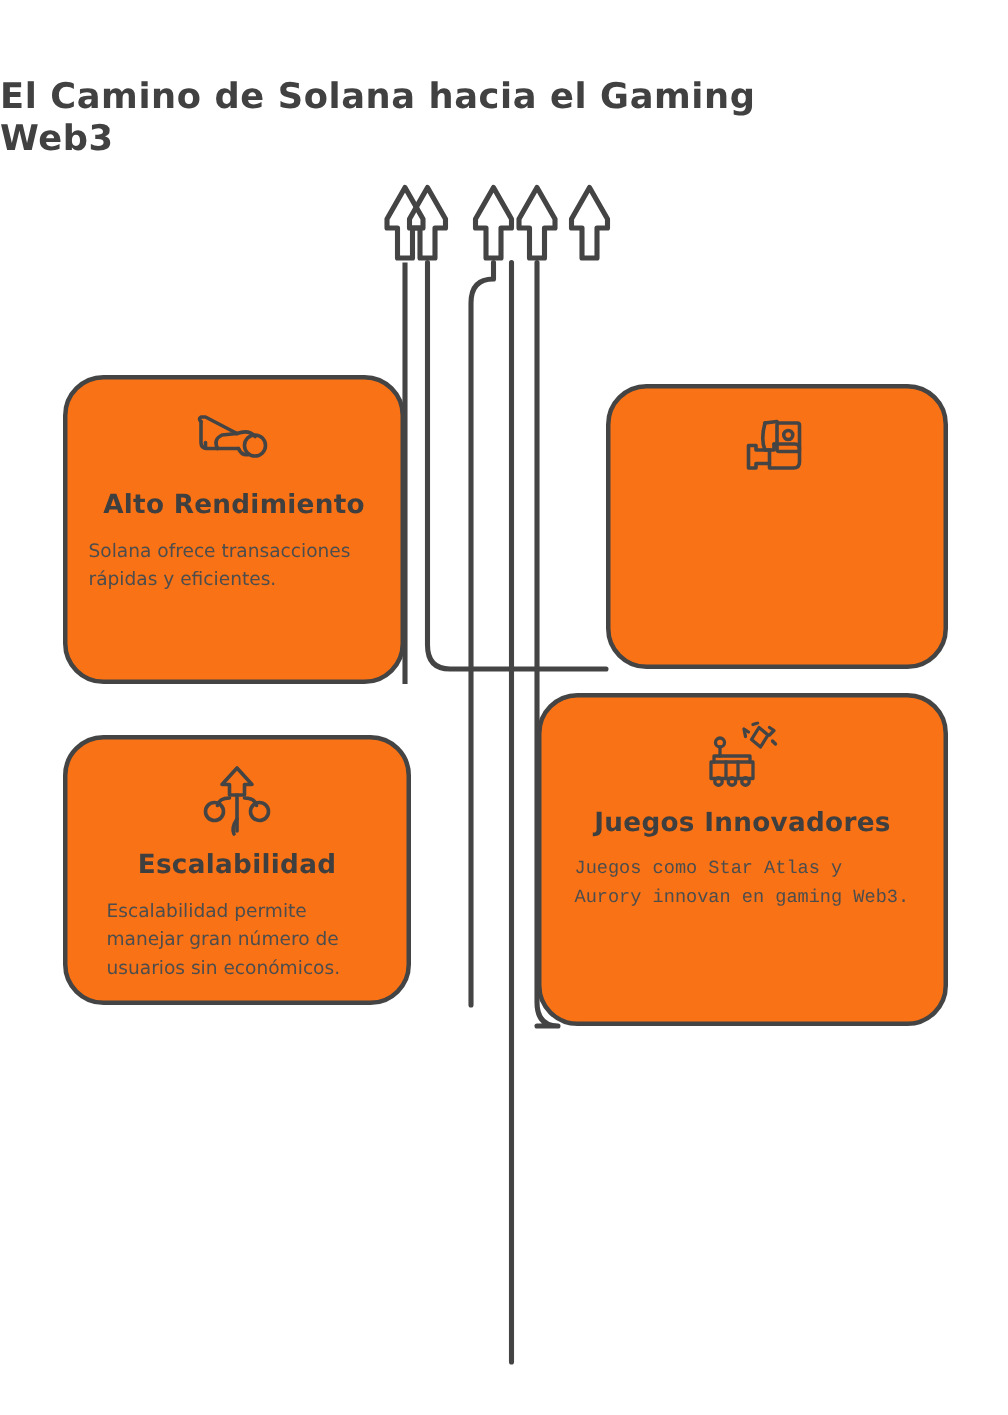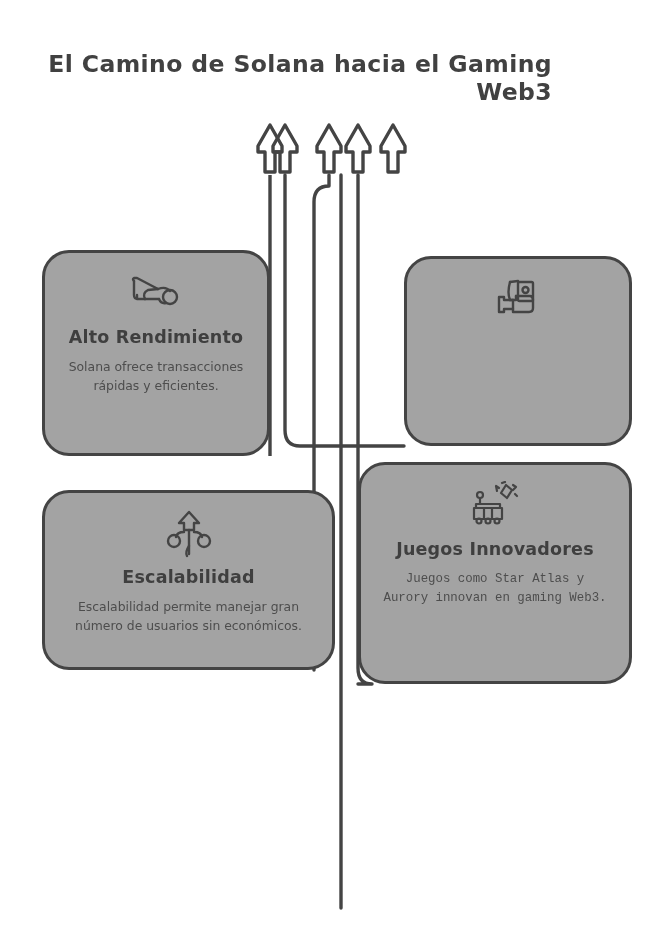--- a/index.html
+++ b/index.html
@@ -18,39 +18,39 @@
     position: relative;
     width: 672px;
     height: 943px;
     background: #ffffff;
   }
   #title {
     position: absolute;
     left: 0;
     top: 50px;
     width: 552px;
-    text-align: right;
+    text-align: left;
     font-family: "DejaVu Sans", sans-serif;
     font-size: 23.5px;
     font-weight: bold;
     color: #414141;
     letter-spacing: 0.4px;
   }
   .flow-svg {
     position: absolute;
     left: 0;
     top: 0;
     width: 672px;
     height: 943px;
     pointer-events: none;
   }
   .card {
     position: absolute;
     box-sizing: border-box;
-    background: #a3a3a3;
+    background: #f97316;
     border: 3.4px solid #444444;
     border-radius: 27px;
     display: flex;
     flex-direction: column;
     align-items: center;
     z-index: 3;
   }
   .card-icon {
     margin-top: 14px;
     height: 52px;
@@ -65,29 +65,29 @@
     color: #3f3f3f;
     text-align: center;
     line-height: 1.42;
     margin-top: 6px;
     letter-spacing: 0.2px;
   }
   .card-desc {
     font-family: "DejaVu Sans", sans-serif;
     font-size: 12.4px;
     color: #4d4d4d;
-    text-align: center;
+    text-align: left;
     line-height: 1.52;
     margin-top: 8px;
     padding: 0 14px;
   }
   
   #card-0 { left: 42px;  top: 250px; width: 228px; height: 206px; }
   #card-1 { left: 404px; top: 256px; width: 228px; height: 190px; }
-  #card-2 { left: 42px;  top: 490px; width: 293px; height: 180px; }
+  #card-2 { left: 42px;  top: 490px; width: 232px; height: 180px; }
   #card-3 { left: 358px; top: 462px; width: 274px; height: 222px; }
   #card-4 { left: 42px;  top: 712px; width: 299px; height: 196px; }
   #card-2 .card-desc, #card-4 .card-desc { padding: 0 26px; }
   #card-3 .card-desc { padding: 0 22px; font-family: Liberation Mono, monospace; }
 </style>
 </head>
 <body>
 
 <div id="stage">
 

